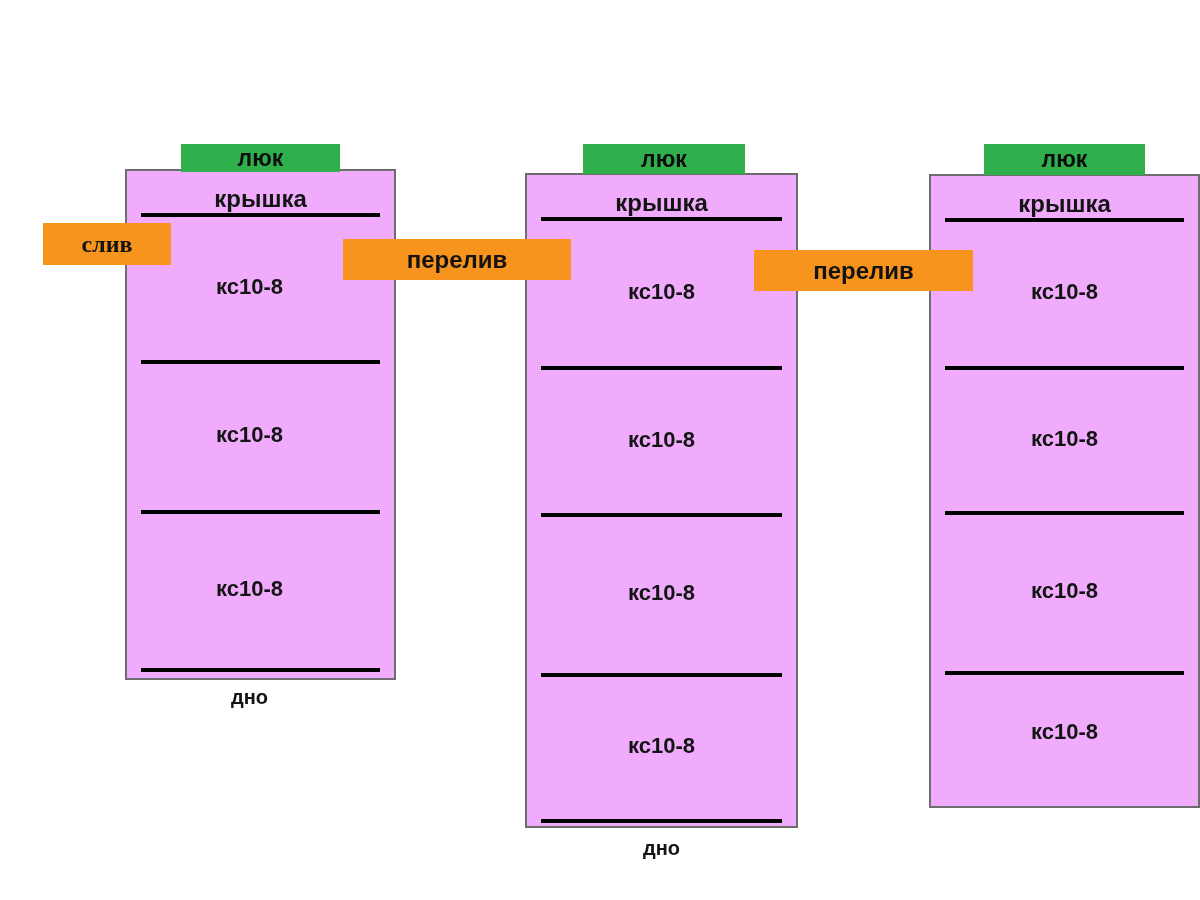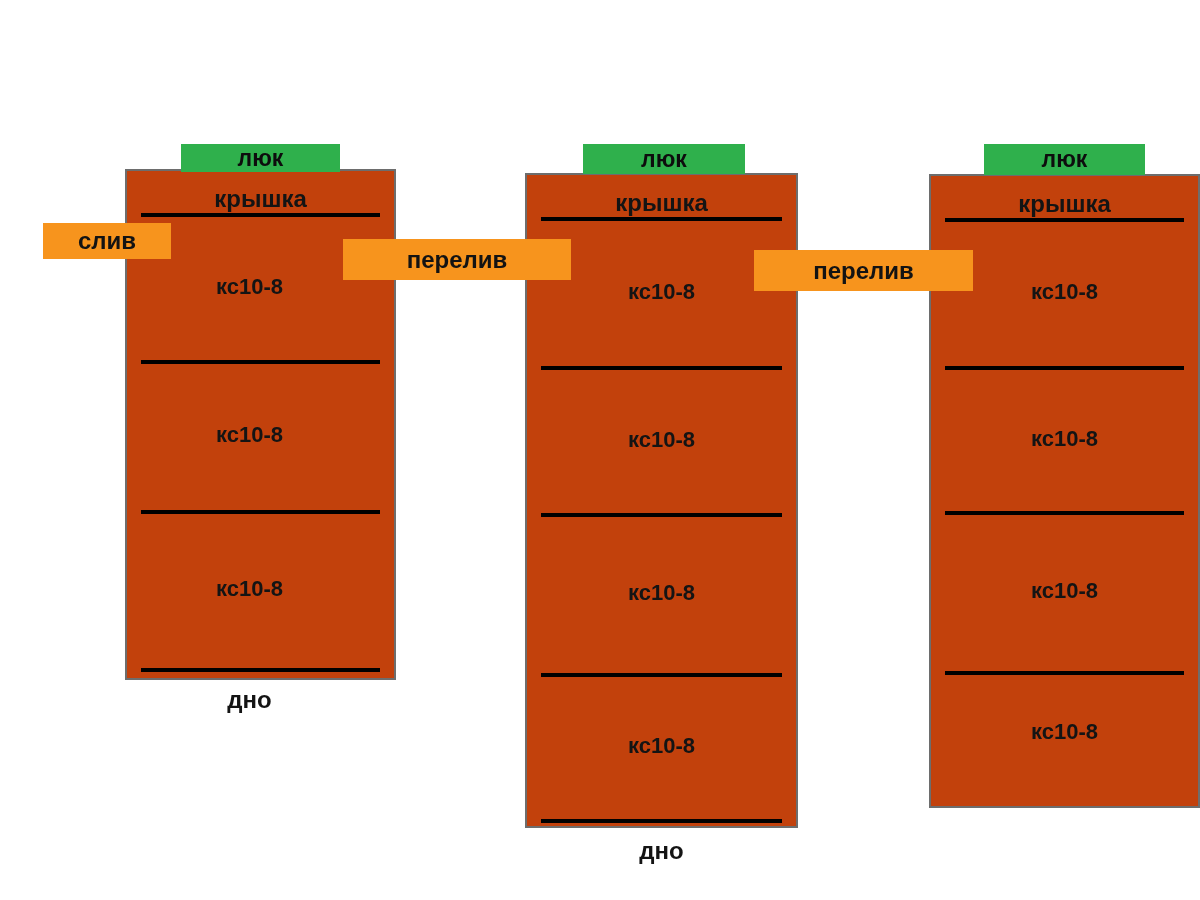--- a/index.html
+++ b/index.html
@@ -13,21 +13,21 @@
     position: relative;
     width: 1200px;
     height: 900px;
     background: #ffffff;
     overflow: hidden;
   }
 
   
   .tank {
     position: absolute;
-    background: #c2410c;
+    background: #f0abfc;
     border: 2px solid #6d6d6d;
     display: flex;
     flex-direction: column;
     z-index: 1;
   }
   #tank1 { left: 97px;  top: 141px; width: 271px; height: 511px; }
   #tank2 { left: 497px; top: 145px; width: 273px; height: 655px; }
   #tank3 { left: 901px; top: 146px; width: 271px; height: 634px; }
 
   .row {
@@ -44,21 +44,21 @@
     border-bottom: 4px solid #000000;
   }
   .ring {
     font-size: 22px;
     border-bottom: 4px solid #000000;
     padding-bottom: 18px; 
   }
   .ring.no-line { border-bottom: none; flex: 1; }
   .floor {
     flex: 1;
-    font-size: 24px;
+    font-size: 20px;
   }
   
   .shift-left { padding-right: 36px; }
 
   
   .hatch {
     position: absolute;
     background: #2fb04c;
     display: flex;
     align-items: center;
@@ -77,21 +77,21 @@
     position: absolute;
     background: #f7941d;
     display: flex;
     align-items: center;
     justify-content: center;
     font-weight: bold;
     font-size: 24px;
     color: #131313;
     z-index: 3;
   }
-  #pipe-drain      { left: 15px;  top: 195px; width: 128px; height: 36px; }
+  #pipe-drain      { left: 15px;  top: 195px; width: 128px; height: 42px; font-family: Liberation Serif, serif; }
   #pipe-overflow-1 { left: 315px; top: 211px; width: 228px; height: 41px; }
   #pipe-overflow-2 { left: 726px; top: 222px; width: 219px; height: 41px; }
 </style>
 </head>
 <body>
 
 <div class="canvas">
 
   <div class="hatch" id="hatch1">люк</div>
   <div class="hatch" id="hatch2">люк</div>

